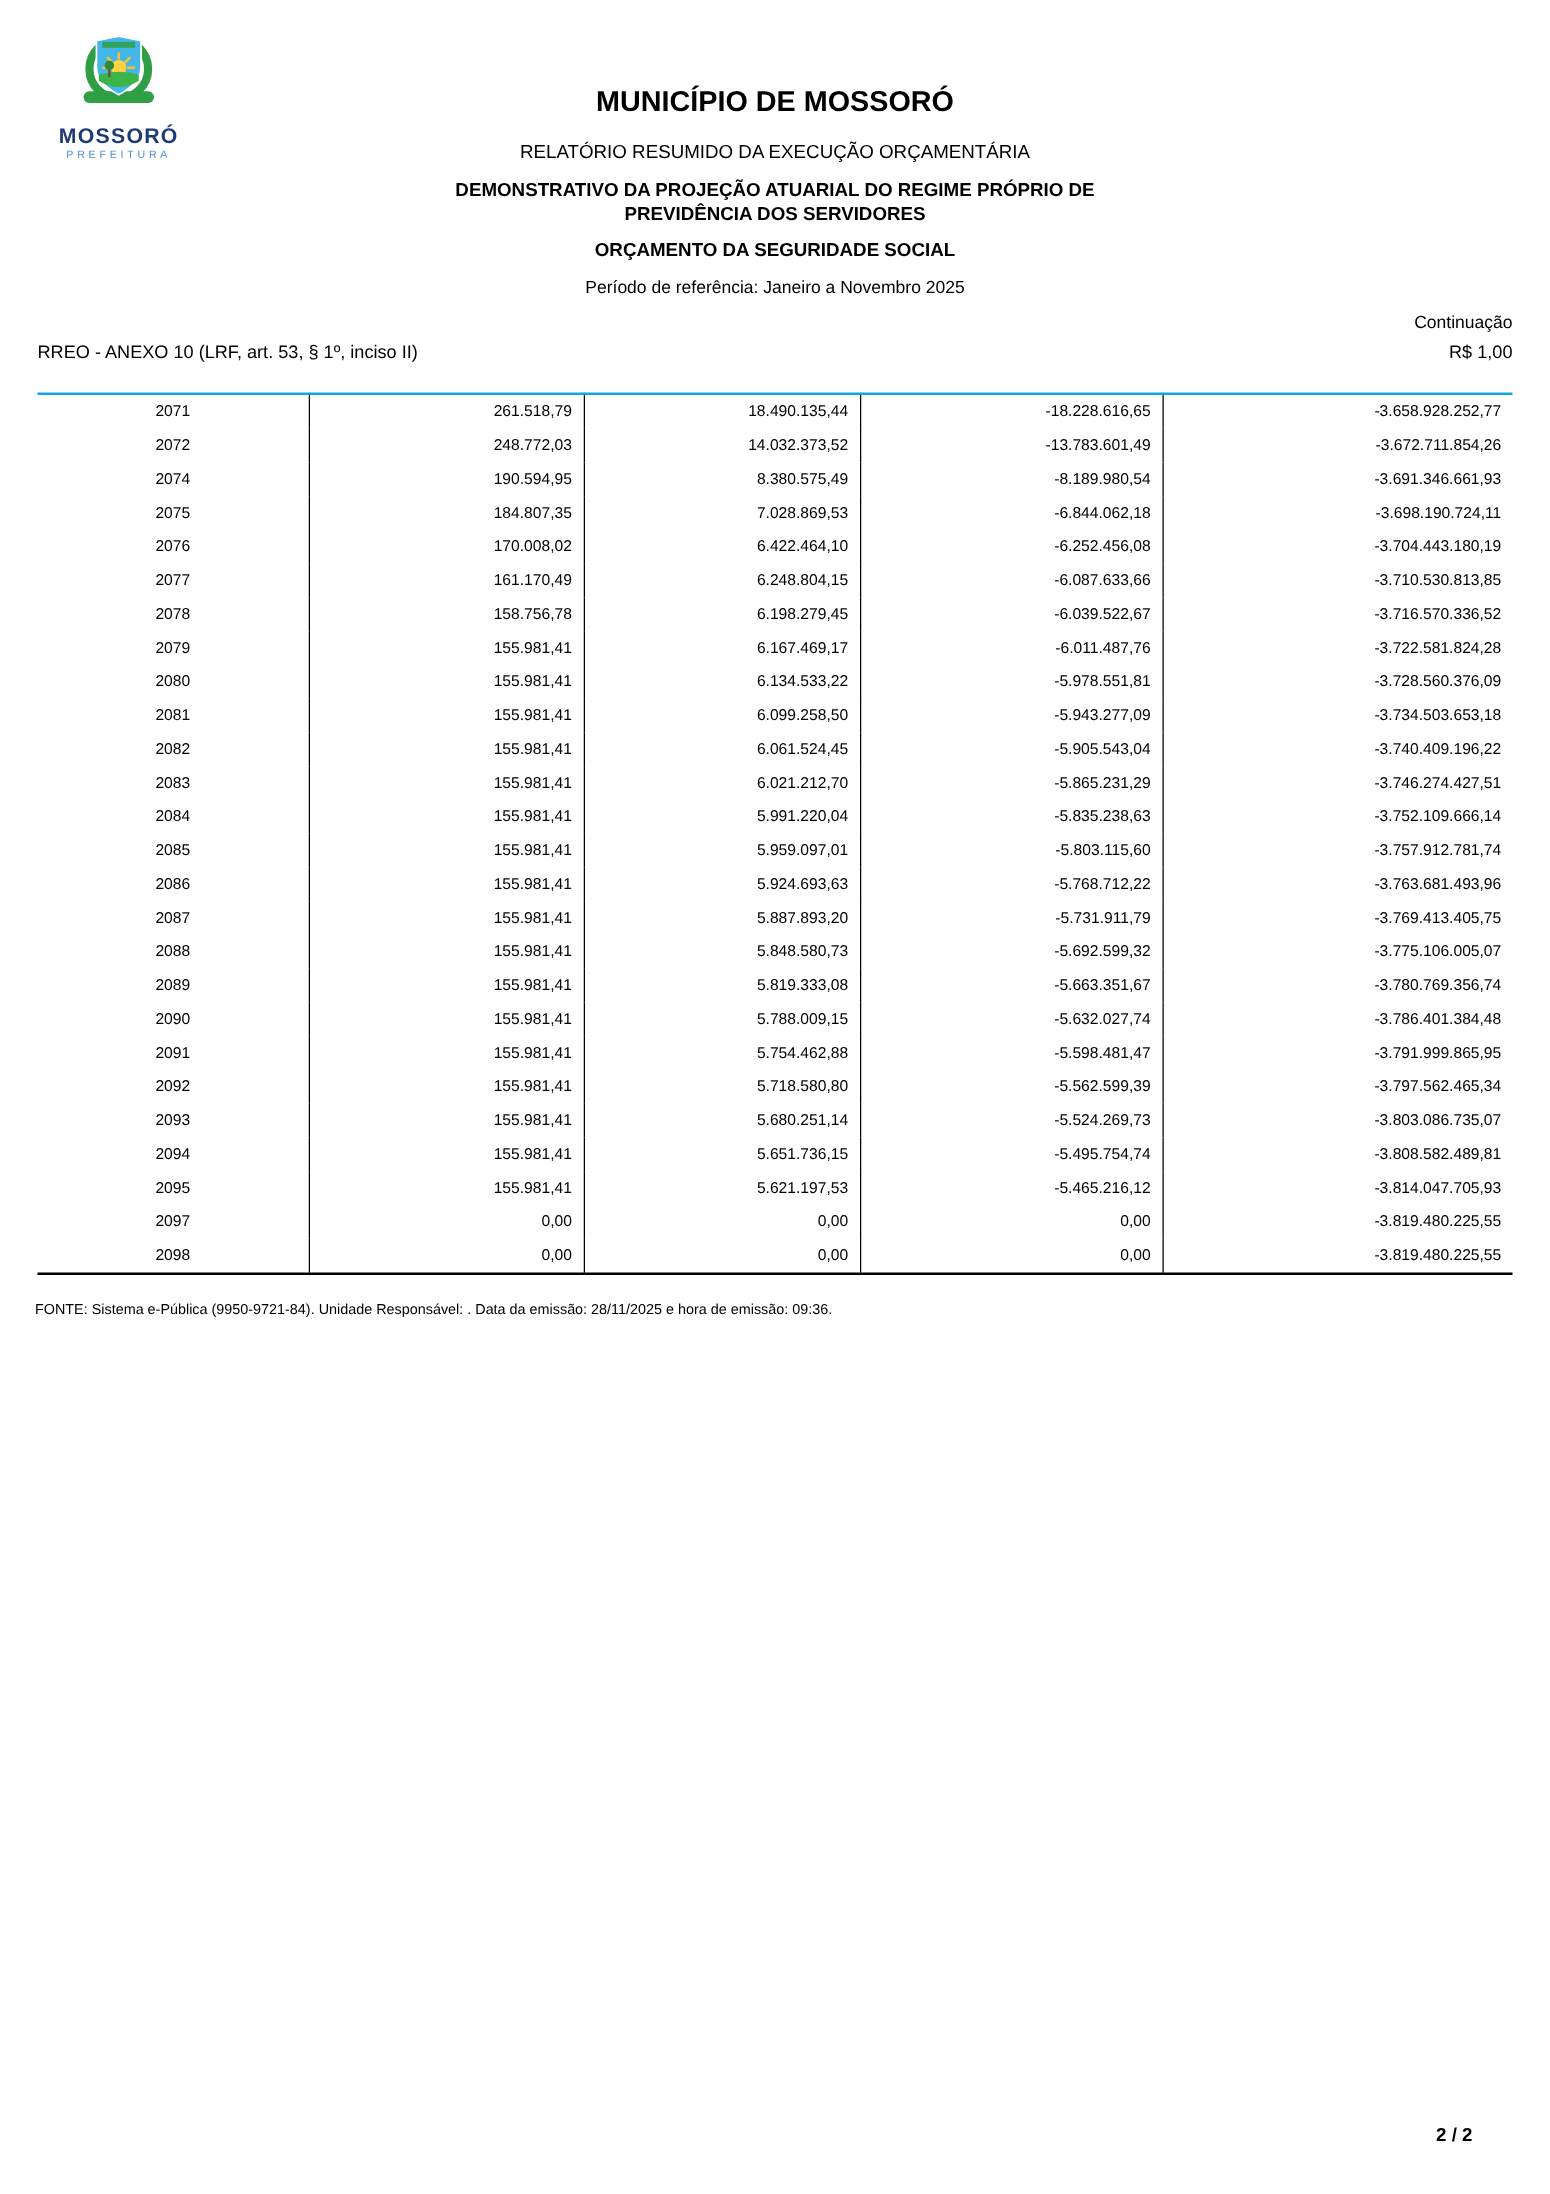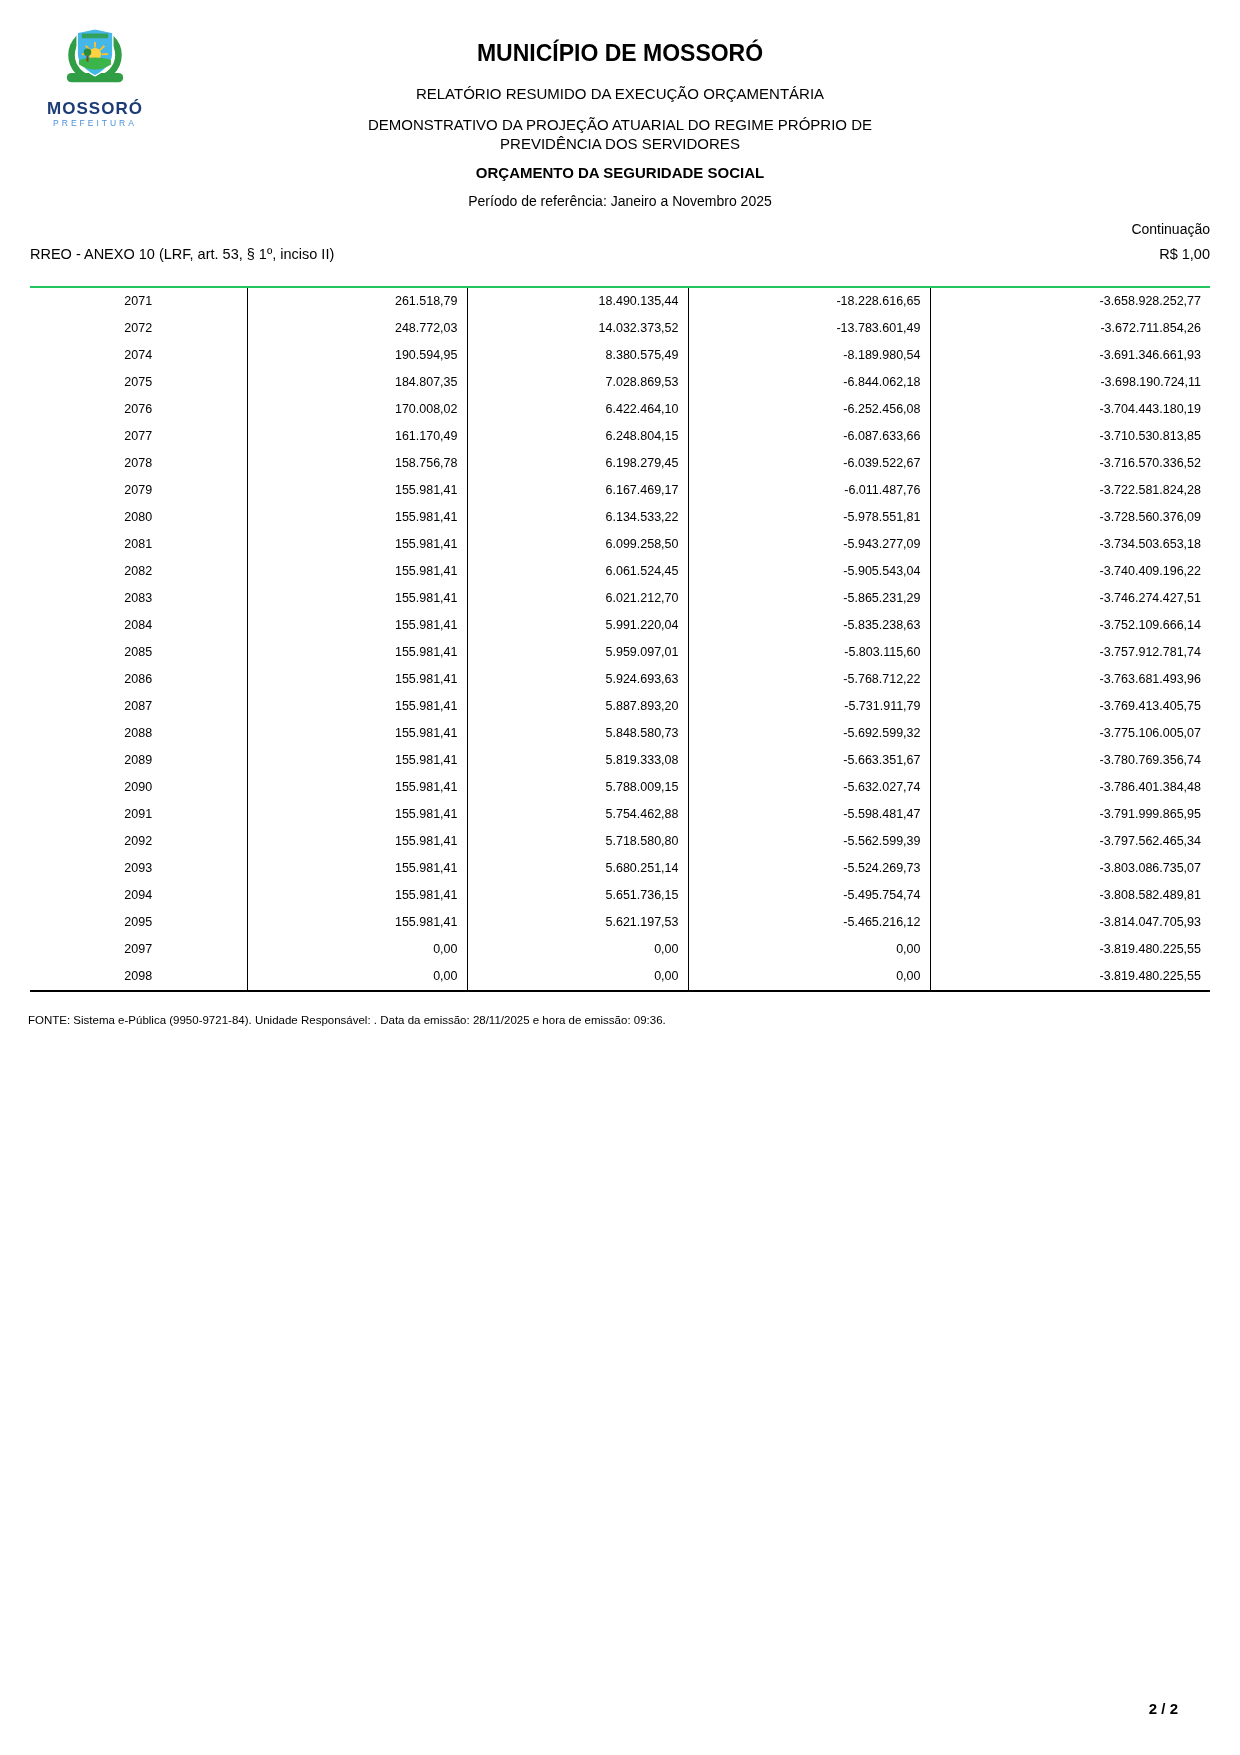--- a/index.html
+++ b/index.html
@@ -29,24 +29,24 @@
     color:#1d3b76;
     margin-top:12px;
   }
   .logo-sub {
     font-size:8.5px;
     letter-spacing:3px;
     color:#4a90d9;
     margin-top:2px;
   }
   
-  .titles { padding-top:40px; text-align:center; }
+  .titles { padding-top:40px; text-align:center;margin-top:28px; }
   .title   { font-size:23px; font-weight:bold; margin:0 0 18px 0; }
   .sub1    { font-size:15px; margin:0 0 14px 0; }
-  .sub2    { font-size:15px; font-weight:normal; max-width:560px; margin:0 auto 10px auto; line-height:1.25; }
+  .sub2    { font-size:15px; font-weight:bold; max-width:560px; margin:0 auto 10px auto; line-height:1.25; }
   .sub3    { font-size:15px; font-weight:bold; margin:0 0 12px 0; }
   .period  { font-size:14px; }
   
   .continuation {
     margin:12px 30px 0 30px;
     text-align:right;
     font-size:14px;
   }
   .annex-row {
     display:flex;
@@ -55,21 +55,21 @@
     margin:9px 30px 0 30px;
     font-size:14.5px;
   }
   .currency { font-weight:normal; }
   
   table.proj {
     border-collapse:collapse;
     table-layout:fixed;
     width:1180px;
     margin:24px 30px 0 30px;
-    border-top:2px solid #22c55e;
+    border-top:2px solid #0ea5e9;
     border-bottom:2px solid #000;
   }
   table.proj td {
     height:27px;
     font-size:12.5px;
     border-right:1px solid #000;
     white-space:nowrap;
     overflow:hidden;
     padding:0 9px 0 0;
   }

